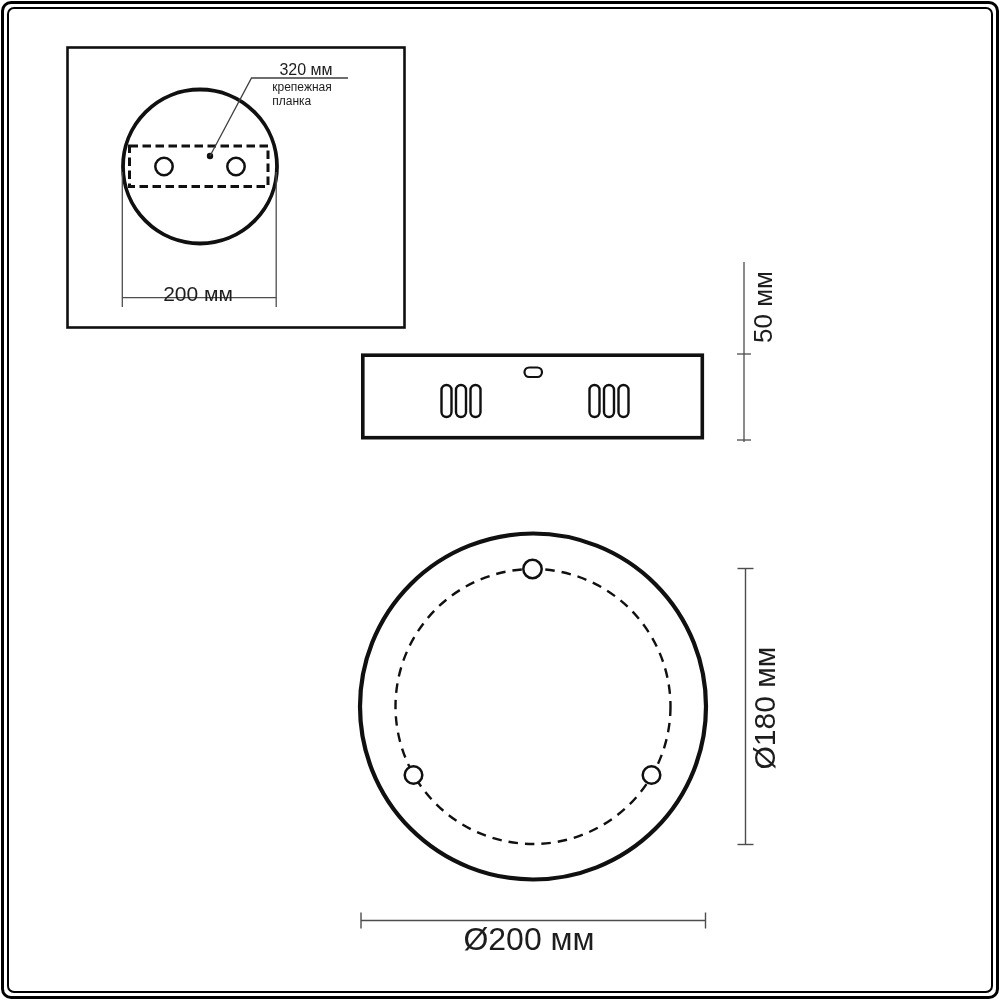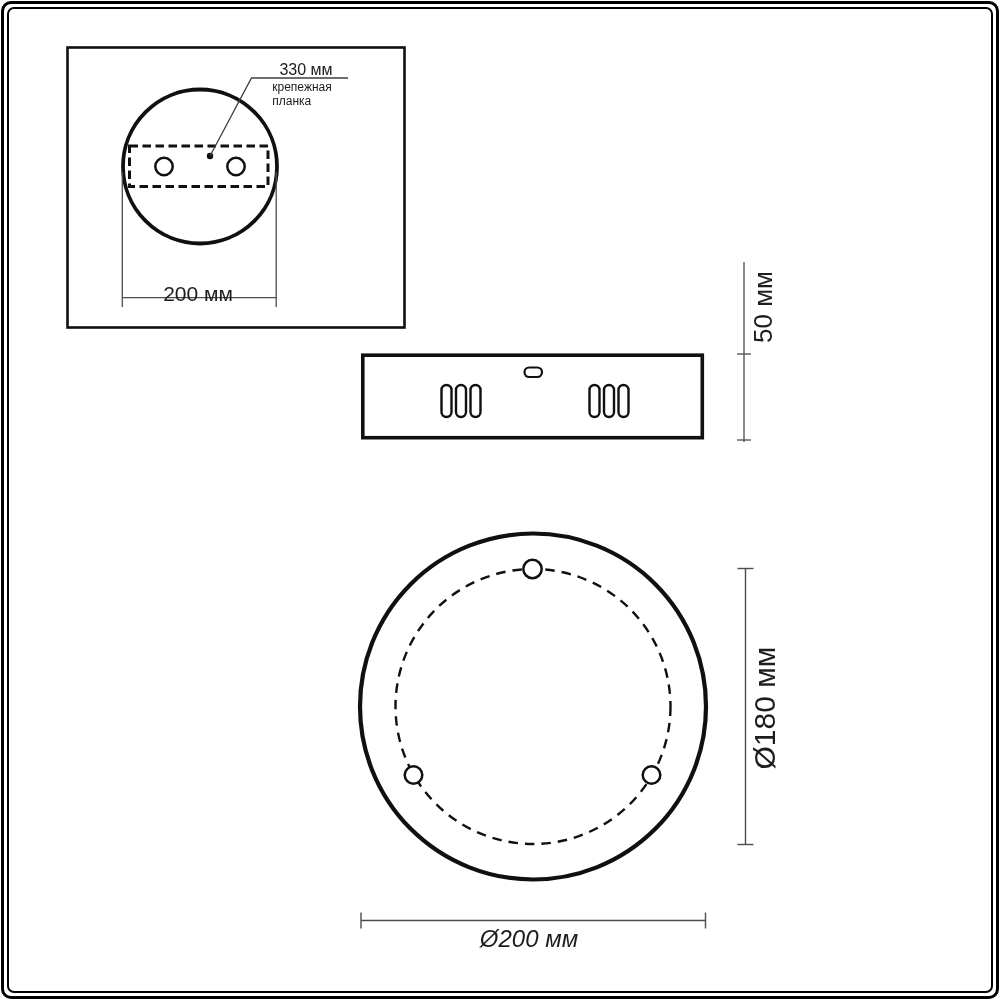--- a/index.html
+++ b/index.html
@@ -17,21 +17,21 @@
     position:absolute;left:7px;top:7px;right:7px;bottom:7px;
     border:2px solid #000;border-radius:7px;
   }
   svg.drawing{position:absolute;left:0;top:0;width:1000px;height:1000px;}
   .label{position:absolute;white-space:nowrap;color:#1d1d1d;}
   .lbl-190{left:306px;top:61px;transform:translateX(-50%);font-size:16px;}
   .lbl-caption{left:302px;top:80px;transform:translateX(-50%);font-size:12px;line-height:14px;text-align:left;}
   .lbl-200-inset{left:198px;top:282px;transform:translateX(-50%);font-size:21px;}
   .lbl-50{left:763px;top:307px;transform:translate(-50%,-50%) rotate(-90deg);font-size:26px;}
   .lbl-180{left:765px;top:708px;transform:translate(-50%,-50%) rotate(-90deg);font-size:30px;}
-  .lbl-200{left:529px;top:939px;transform:translate(-50%,-50%);font-size:24px;font-style:italic;}
+  .lbl-200{left:529px;top:939px;transform:translate(-50%,-50%);font-size:32px;}
 </style>
 </head>
 <body>
 
 <div class="frame-outer"></div>
 <div class="frame-inner"></div>
 
 <svg class="drawing" viewBox="0 0 1000 1000">
 
   <rect x="67.5" y="47.5" width="337" height="280" fill="none" stroke="#101010" stroke-width="2.6"></rect>
@@ -63,21 +63,21 @@
   <circle cx="413.5" cy="775" r="8.8" fill="#ffffff" stroke="#101010" stroke-width="2.5"></circle>
   <circle cx="651.5" cy="775" r="8.8" fill="#ffffff" stroke="#101010" stroke-width="2.5"></circle>
   <line x1="745.5" y1="568.5" x2="745.5" y2="844.5" stroke="#4d4d4d" stroke-width="1.4"></line>
   <line x1="737.5" y1="568.5" x2="753.5" y2="568.5" stroke="#4d4d4d" stroke-width="1.4"></line>
   <line x1="737.5" y1="844.5" x2="753.5" y2="844.5" stroke="#4d4d4d" stroke-width="1.4"></line>
   <line x1="361" y1="920.5" x2="705.5" y2="920.5" stroke="#4d4d4d" stroke-width="1.4"></line>
   <line x1="361" y1="912.5" x2="361" y2="928.5" stroke="#4d4d4d" stroke-width="1.4"></line>
   <line x1="705.5" y1="912.5" x2="705.5" y2="928.5" stroke="#4d4d4d" stroke-width="1.4"></line>
 </svg>
 
-<div class="label lbl-190">330 мм</div>
+<div class="label lbl-190">320 мм</div>
 <div class="label lbl-caption">
   <div>крепежная</div>
   <div>планка</div>
 </div>
 <div class="label lbl-200-inset">200 мм</div>
 <div class="label lbl-50">50 мм</div>
 <div class="label lbl-180">Ø180 мм</div>
 <div class="label lbl-200">Ø200 мм</div>
 
 </body></html>

